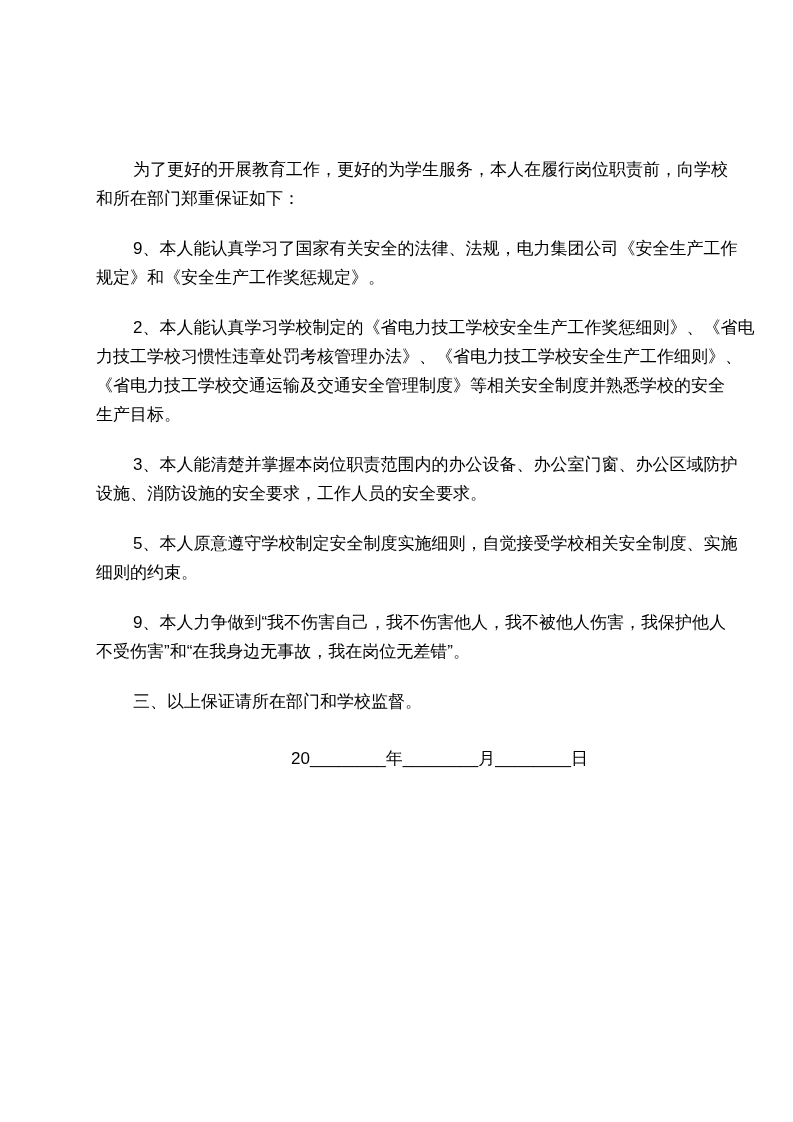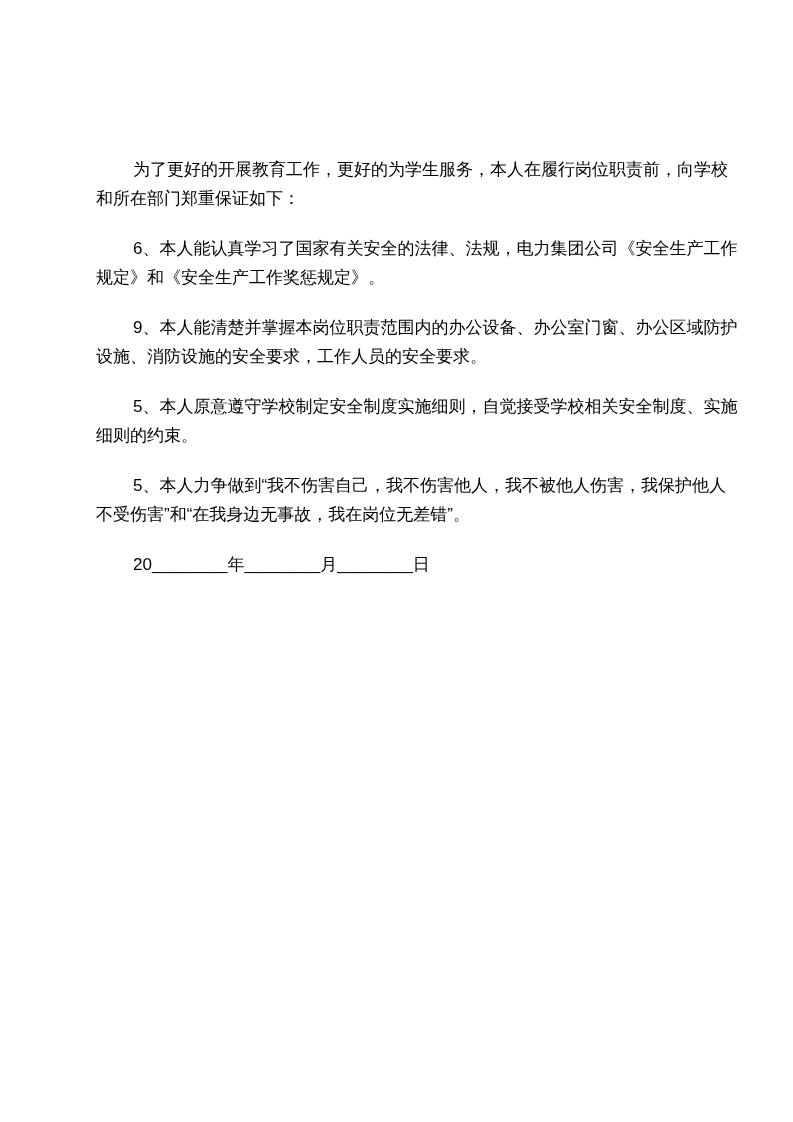--- a/index.html
+++ b/index.html
@@ -28,44 +28,49 @@
     font-size: 17px;
     line-height: 29px;
     text-indent: 37px;
     white-space: pre;            
     text-align: left;
     letter-spacing: 0px;
     font-weight: 400;
   }
   .doc-body p.section-three { margin-bottom: 28px; }
   .doc-body p.signature-line { margin-bottom: 24px; }
-  .doc-body p.date-line { margin-bottom: 0; }
+  .doc-body p.date-line { margin-bottom: 0; text-align: center; }
   .blank { white-space: pre; }
 </style>
 </head>
 <body>
 
 <div class="page">
   <div class="doc-body">
 
     <p>为了更好的开展教育工作，更好的为学生服务，本人在履行岗位职责前，向学校
 和所在部门郑重保证如下：</p>
 
-    <p>6、本人能认真学习了国家有关安全的法律、法规，电力集团公司《安全生产工作
+    <p>9、本人能认真学习了国家有关安全的法律、法规，电力集团公司《安全生产工作
 规定》和《安全生产工作奖惩规定》。</p>
 
+    <p>2、本人能认真学习学校制定的《省电力技工学校安全生产工作奖惩细则》、《省电
+力技工学校习惯性违章处罚考核管理办法》、《省电力技工学校安全生产工作细则》、
+《省电力技工学校交通运输及交通安全管理制度》等相关安全制度并熟悉学校的安全
+生产目标。</p>
 
-    <p>9、本人能清楚并掌握本岗位职责范围内的办公设备、办公室门窗、办公区域防护
+    <p>3、本人能清楚并掌握本岗位职责范围内的办公设备、办公室门窗、办公区域防护
 设施、消防设施的安全要求，工作人员的安全要求。</p>
 
     <p>5、本人原意遵守学校制定安全制度实施细则，自觉接受学校相关安全制度、实施
 细则的约束。</p>
 
-    <p>5、本人力争做到“我不伤害自己，我不伤害他人，我不被他人伤害，我保护他人
+    <p>9、本人力争做到“我不伤害自己，我不伤害他人，我不被他人伤害，我保护他人
 不受伤害”和“在我身边无事故，我在岗位无差错”。</p>
 
 
+    <p class="section-three">三、以上保证请所在部门和学校监督。</p>
 
 
     <p class="date-line"><span>20</span><span class="blank">________</span><span>年</span><span class="blank">________</span><span>月</span><span class="blank">________</span><span>日</span></p>
 
   </div>
 </div>
 
 </body></html>

